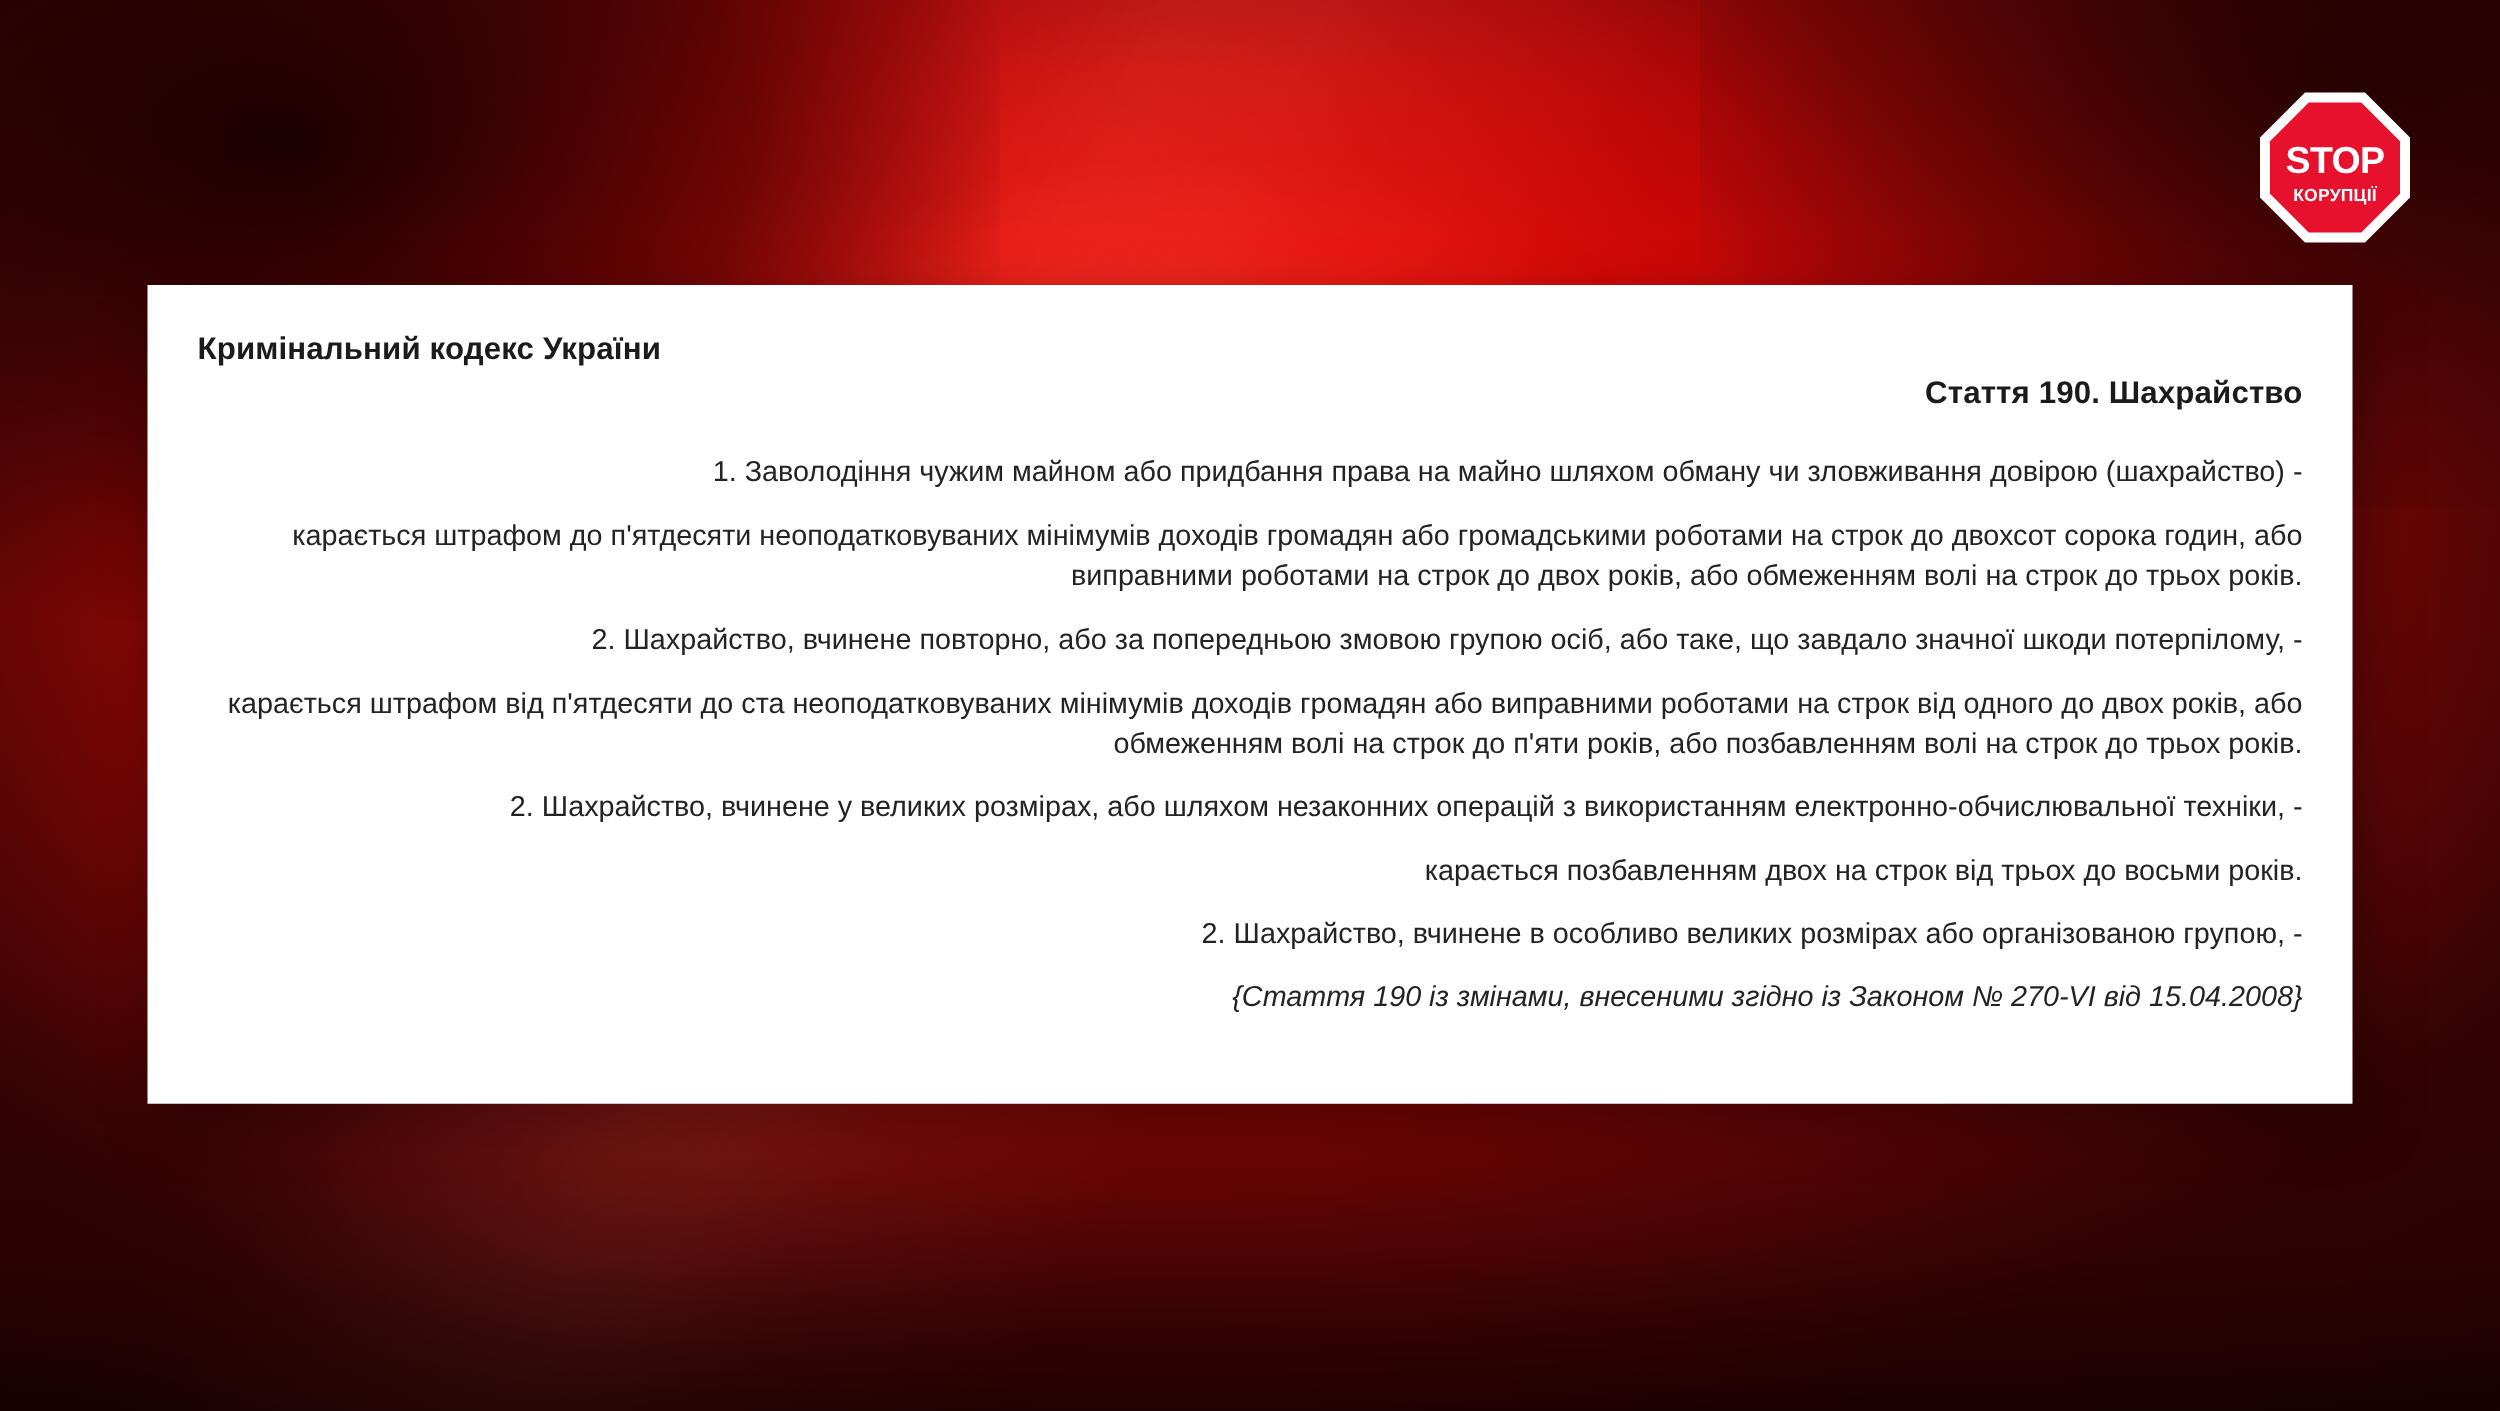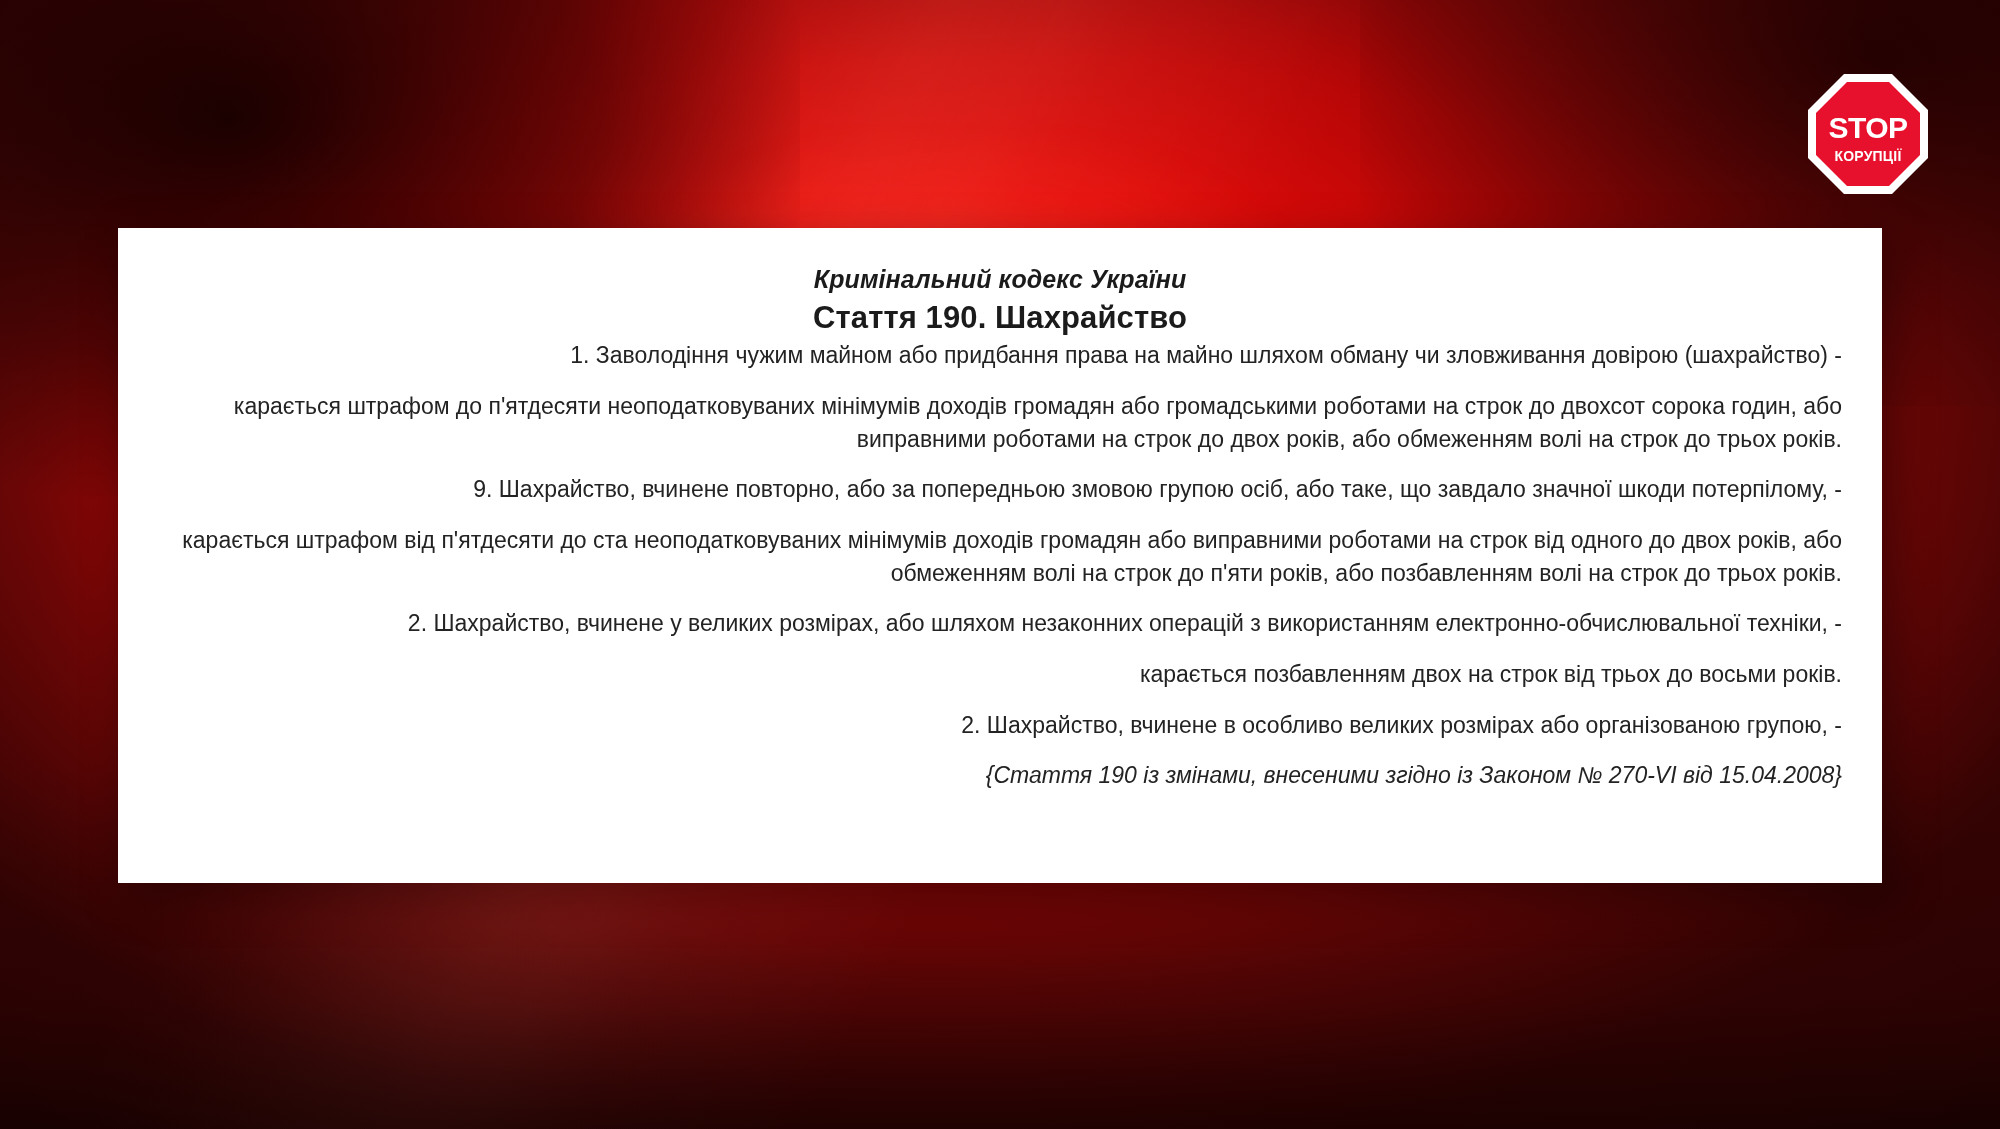--- a/index.html
+++ b/index.html
@@ -111,35 +111,34 @@
     left: 118px;
     top: 228px;
     width: 1764px;
     min-height: 655px;
     background: #ffffff;
     padding: 34px 40px 40px 40px;
     box-sizing: border-box;
   }
 
   .doc-title {
-    text-align: center;
     font-size: 25px;
     font-weight: bold;
     color: #1b1b1b;
     line-height: 1.38;
     letter-spacing: 0.1px;
-    font-style: italic;
   }
   .doc-subtitle {
-    text-align: center;
-    font-size: 31px;
+    text-align: right;
+    font-size: 25px;
     font-weight: bold;
     color: #1b1b1b;
     line-height: 1.38;
     letter-spacing: 0.1px;
+    margin-bottom: 30px;
   }
 
   .para {
     font-size: 23px;
     color: #232323;
     line-height: 1.42;
     margin: 0 0 18px 0;
     text-align: right;
   }
   .para:last-child { margin-bottom: 0; }
@@ -170,21 +169,21 @@
 
   <div class="card-shadow"></div>
 
   <div class="card">
 
     <div class="doc-title">Кримінальний кодекс України</div>
     <div class="doc-subtitle">Стаття 190. Шахрайство</div>
 
     <p class="para">1. Заволодіння чужим майном або придбання права на майно шляхом обману чи зловживання довірою (шахрайство) -</p>
     <p class="para">карається штрафом до п'ятдесяти неоподатковуваних мінімумів доходів громадян або громадськими роботами на строк до двохсот сорока годин, або виправними роботами на строк до двох років, або обмеженням волі на строк до трьох років.</p>
-    <p class="para">9. Шахрайство, вчинене повторно, або за попередньою змовою групою осіб, або таке, що завдало значної шкоди потерпілому, -</p>
+    <p class="para">2. Шахрайство, вчинене повторно, або за попередньою змовою групою осіб, або таке, що завдало значної шкоди потерпілому, -</p>
     <p class="para">карається штрафом від п'ятдесяти до ста неоподатковуваних мінімумів доходів громадян або виправними роботами на строк від одного до двох років, або обмеженням волі на строк до п'яти років, або позбавленням волі на строк до трьох років.</p>
     <p class="para">2. Шахрайство, вчинене у великих розмірах, або шляхом незаконних операцій з використанням електронно-обчислювальної техніки, -</p>
     <p class="para">карається позбавленням двох на строк від трьох до восьми років.</p>
     <p class="para">2. Шахрайство, вчинене в особливо великих розмірах або організованою групою, -</p>
     <p class="para footnote">{Стаття 190 із змінами, внесеними згідно із Законом № 270-VI від 15.04.2008}</p>
 
   </div>
 
 </div>
 

